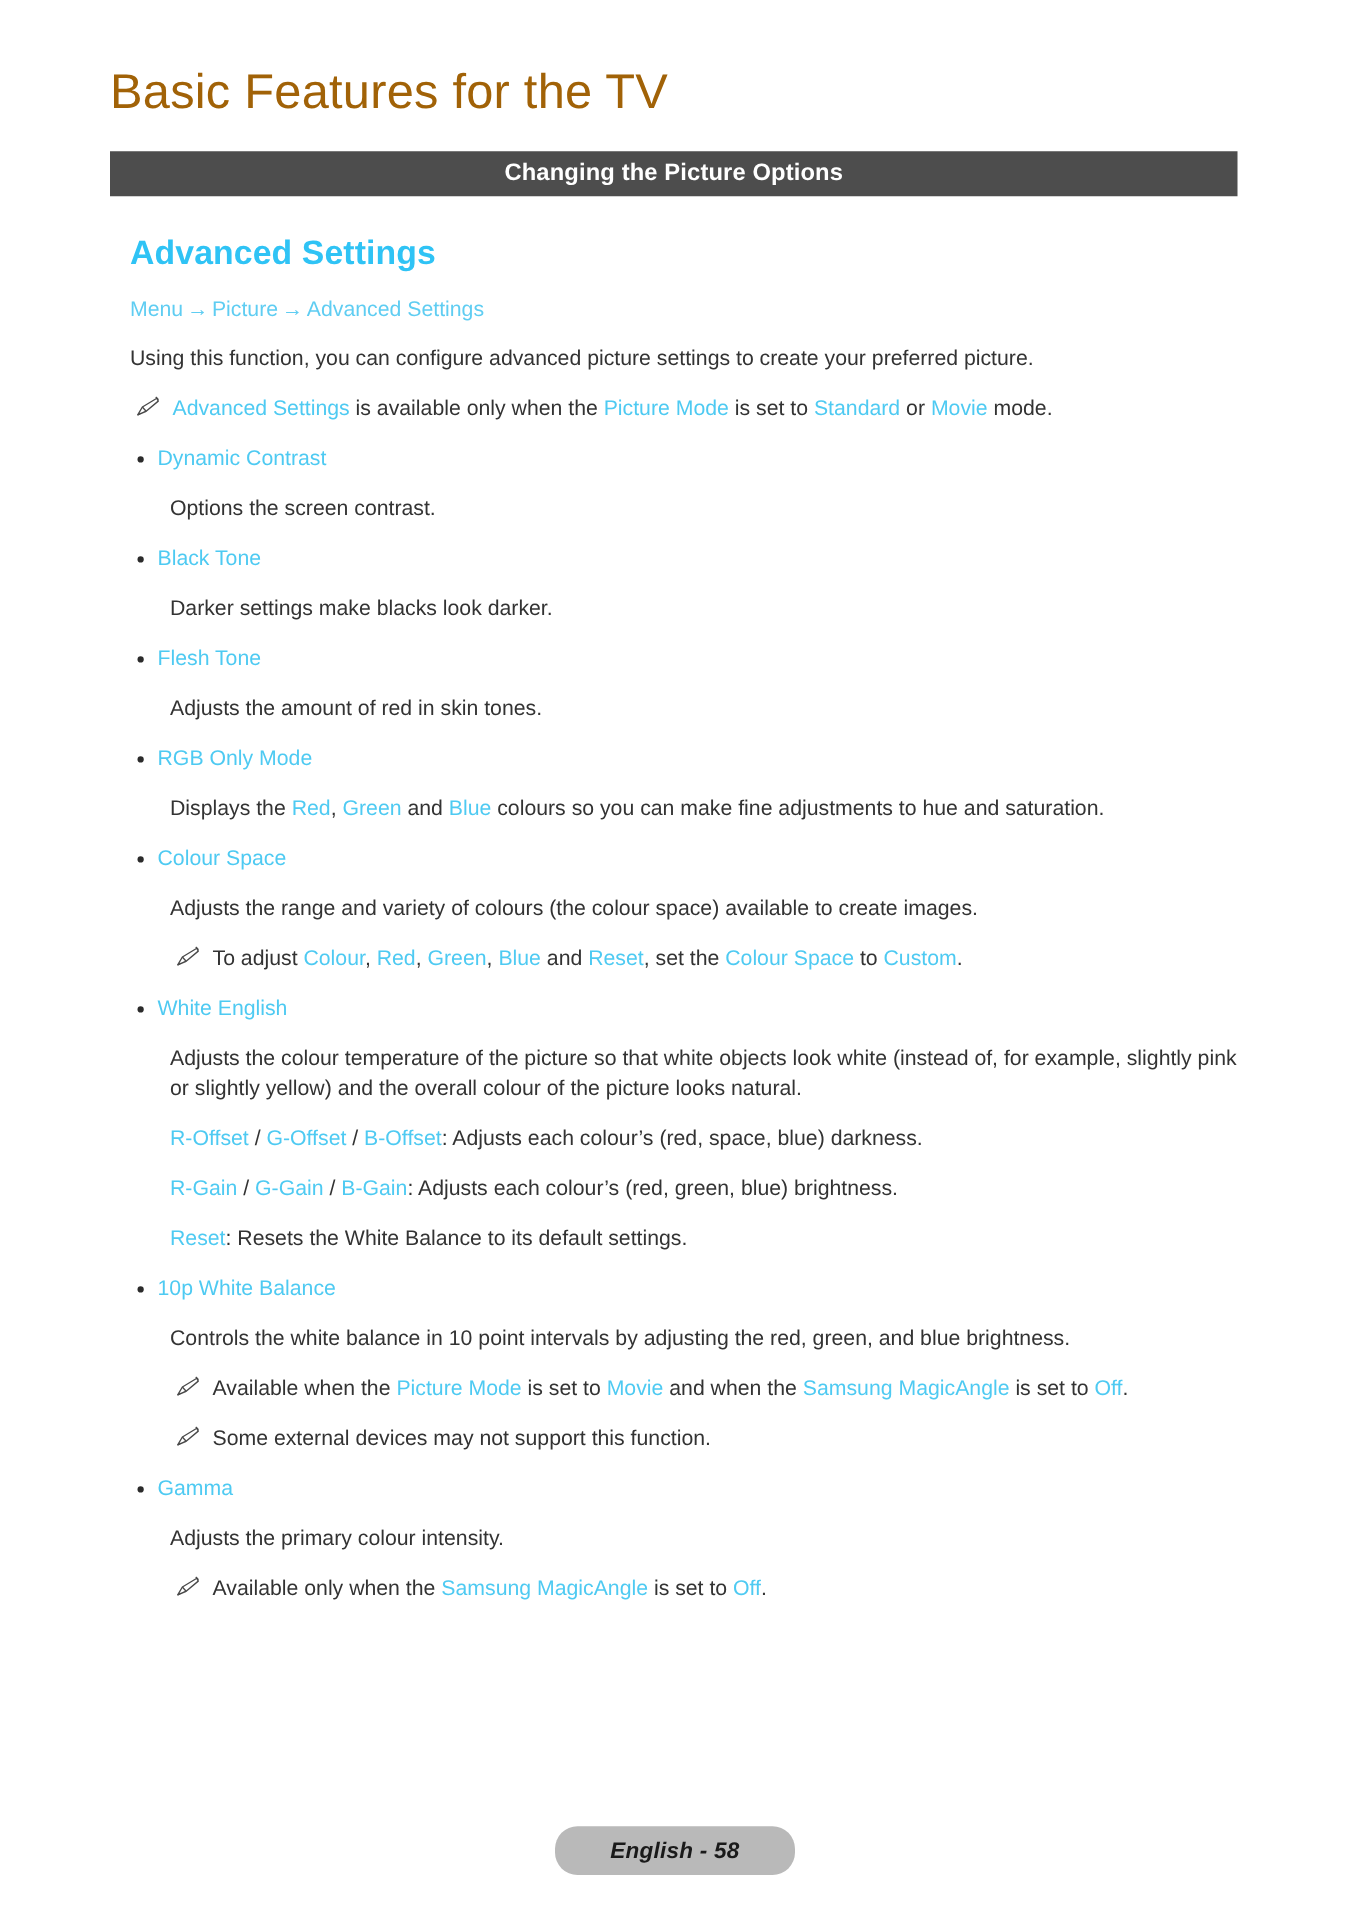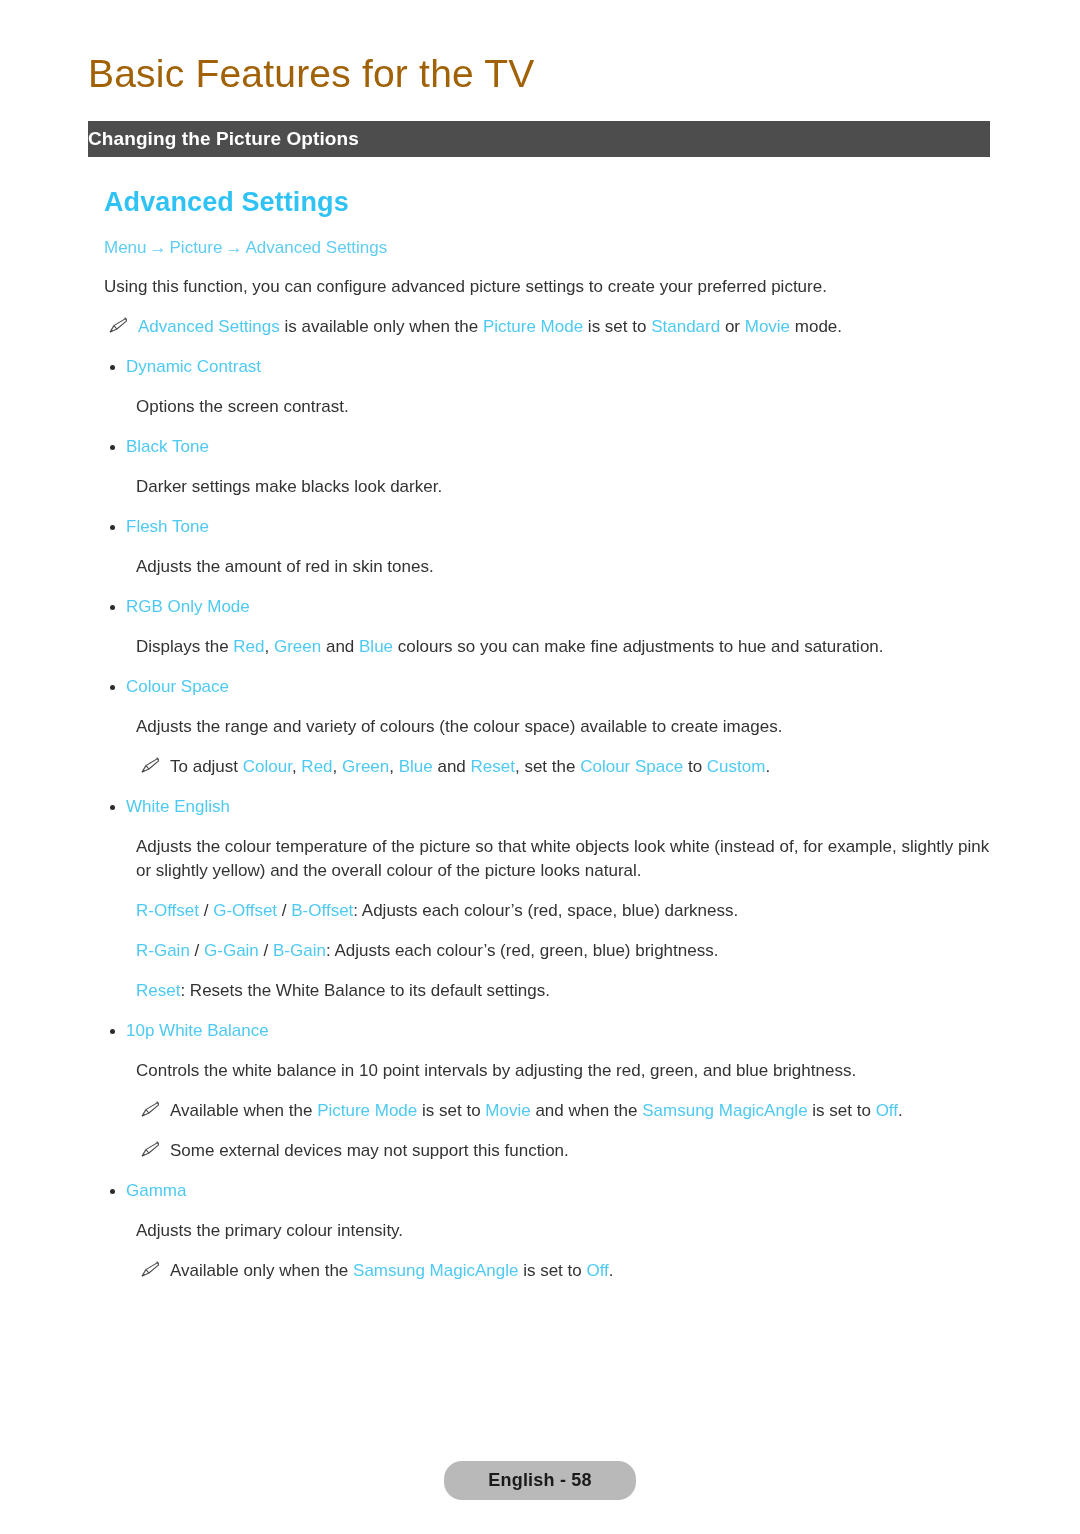--- a/index.html
+++ b/index.html
@@ -35,20 +35,21 @@
   }
   .section-bar {
     position: absolute;
     left: 88px;
     top: 121px;
     width: 902px;
     height: 36px;
     background: #4d4d4d;
     display: flex;
     align-items: center;
+    justify-content: center;
   }
   .section-bar-label {
     color: #ffffff;
     font-size: 19px;
     font-weight: bold;
     letter-spacing: 0.1px;
   }
 
   
   .content {
@@ -149,20 +150,21 @@
     justify-content: center;
   }
   .page-pill {
     background: #b9b9b9;
     color: #1a1a1a;
     font-size: 18px;
     font-weight: bold;
     border-radius: 18px;
     padding: 9px 44px;
     letter-spacing: 0.2px;
+    font-style: italic;
   }
 </style>
 </head>
 <body>
 
 <div class="page">
 
   <div class="page-title">Basic Features for the TV</div>
 
   <div class="section-bar">

